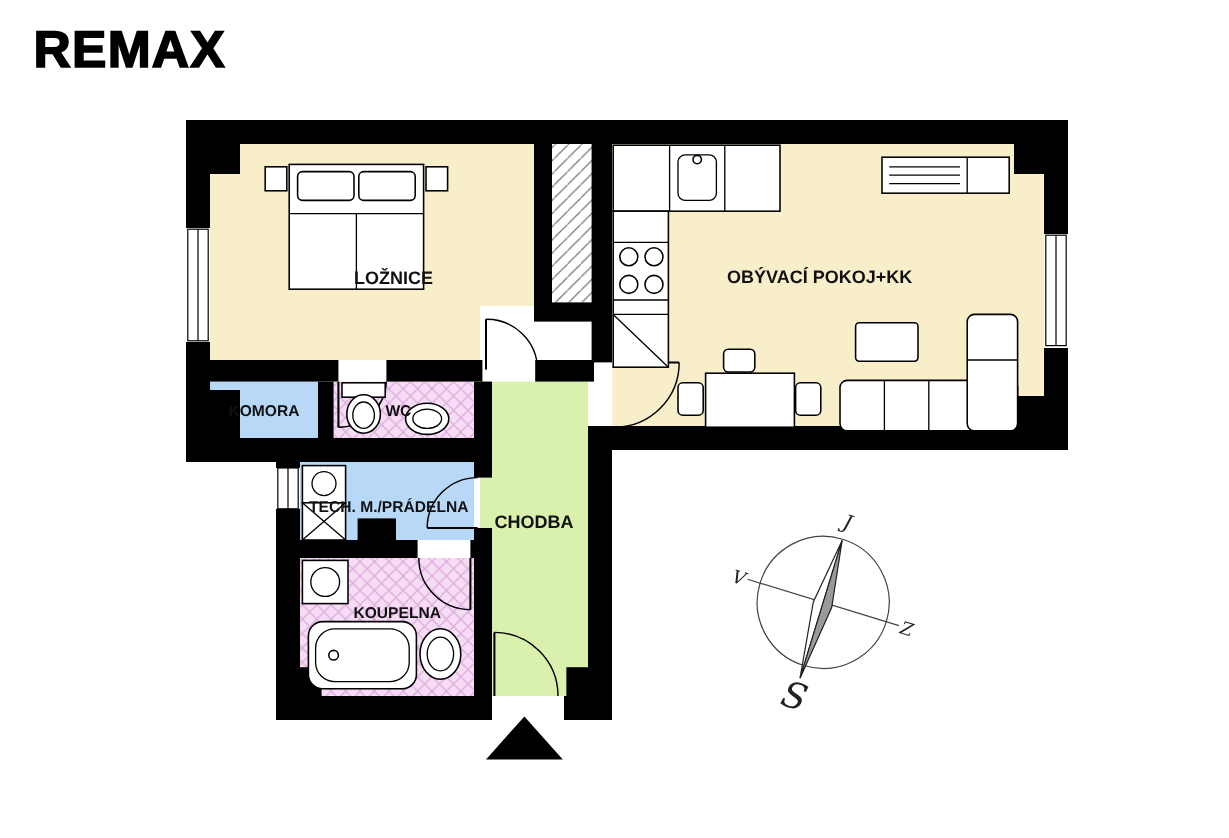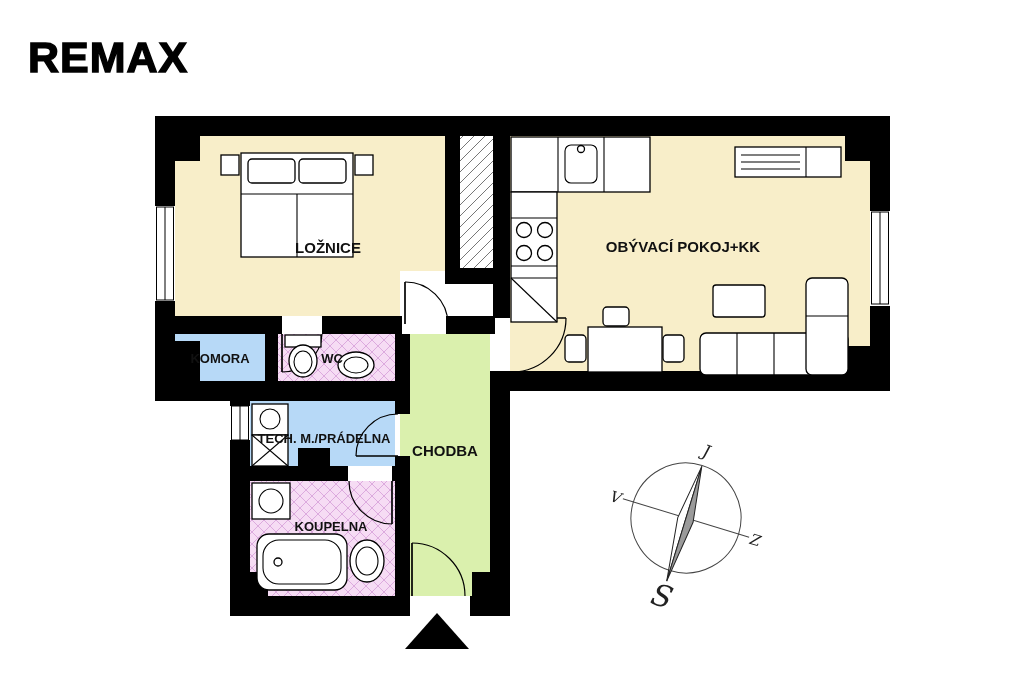--- a/index.html
+++ b/index.html
@@ -1,17 +1,17 @@
 <!DOCTYPE html>
 <html><head>
 <meta charset="utf-8">
 <style>
   html,body{margin:0;padding:0;background:#fff;}
   #stage{position:relative;width:1024px;height:640px;background:#ffffff;overflow:hidden;
-         font-family:"Liberation Sans",sans-serif;margin-top:16px;}
+         font-family:"Liberation Sans",sans-serif;}
   #plan-svg{position:absolute;left:0;top:0;}
   .wall{fill:#000000;stroke:none;}
   .room-cream{fill:#f8eec9;}
   .room-blue{fill:#b7d9f7;}
   .room-green{fill:#daf0ad;}
   .white-fill{fill:#ffffff;}
   .furn{fill:#ffffff;stroke:#000000;stroke-width:1.3;}
   .furn-thin{fill:none;stroke:#000000;stroke-width:1.1;}
   .door-arc{stroke:#000000;stroke-width:1.2;fill:none;}
   .door-leaf{stroke:#000000;stroke-width:1.7;}

